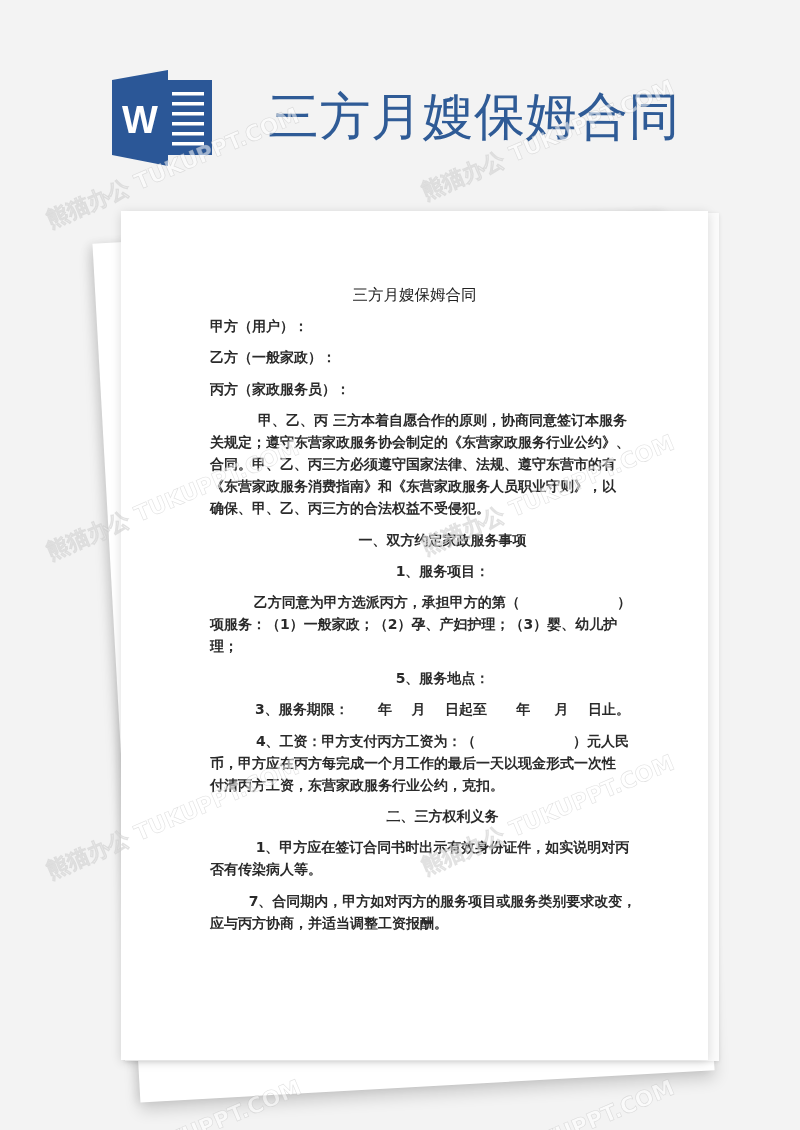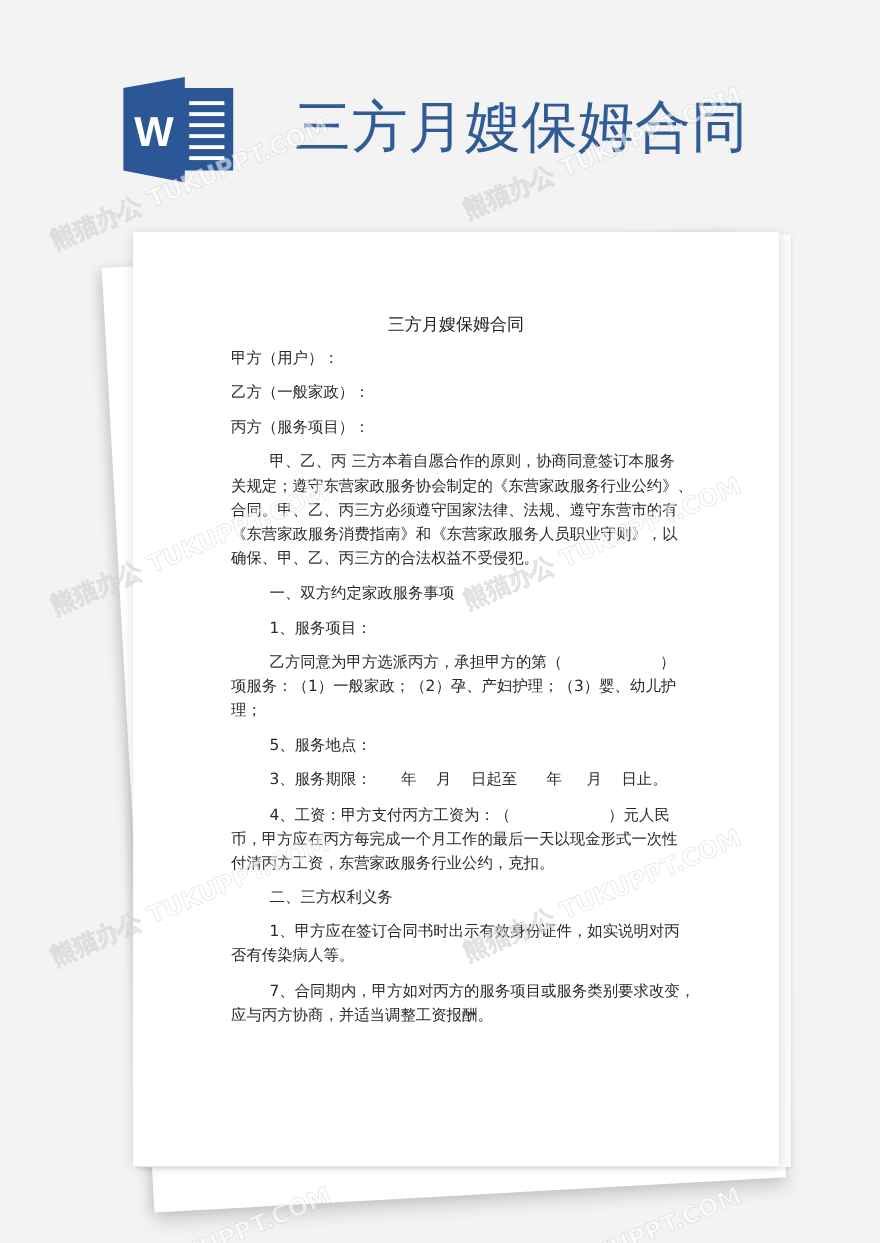--- a/index.html
+++ b/index.html
@@ -29,22 +29,22 @@
   .doc {
     position: absolute; left: 89px; top: 73px; width: 420px; color: #2a2a2a;
   }
   .doc-title {
     position: absolute; left: 0; top: 0; width: 587px; margin-left: -89px;
     text-align: center; font-size: 15.5px; line-height: 22px; color: #222;
     white-space: nowrap;
   }
   .paras { position: absolute; left: 0; top: 31px; width: 430px; }
   .para { margin: 0 0 9.4px 0; font-size: 14px; line-height: 22px; }
-  .line { white-space: pre; height: 22px; }
-  .indent { padding-left: 35px; }
+  .line { white-space: pre; height: 22px; font-weight: bold; }
+  .indent { padding-left: 35px; text-align: center; }
   .watermark {
     position: absolute; width: 280px; margin-left: -140px; margin-top: -14px;
     text-align: center; font-size: 22px; line-height: 28px; font-weight: bold;
     color: rgba(255,255,255,0.55);
     -webkit-text-stroke: 0.6px rgba(170,170,170,0.35);
     transform: rotate(-23deg); white-space: nowrap; pointer-events: none;
     z-index: 10;
   }
 </style>
 </head>
@@ -71,21 +71,21 @@
   <div class="doc">
     <div class="doc-title">三方月嫂保姆合同</div>
     <div class="paras">
       <div class="para">
         <div class="line">甲方（用户）：</div>
       </div>
       <div class="para">
         <div class="line">乙方（一般家政）：</div>
       </div>
       <div class="para">
-        <div class="line">丙方（服务项目）：</div>
+        <div class="line">丙方（家政服务员）：</div>
       </div>
       <div class="para">
         <div class="line indent">甲、乙、丙 三方本着自愿合作的原则，协商同意签订本服务</div>
         <div class="line">关规定；遵守东营家政服务协会制定的《东营家政服务行业公约》、</div>
         <div class="line">合同。甲、乙、丙三方必须遵守国家法律、法规、遵守东营市的有</div>
         <div class="line">《东营家政服务消费指南》和《东营家政服务人员职业守则》，以</div>
         <div class="line">确保、甲、乙、丙三方的合法权益不受侵犯。</div>
       </div>
       <div class="para">
         <div class="line indent">一、双方约定家政服务事项</div>

